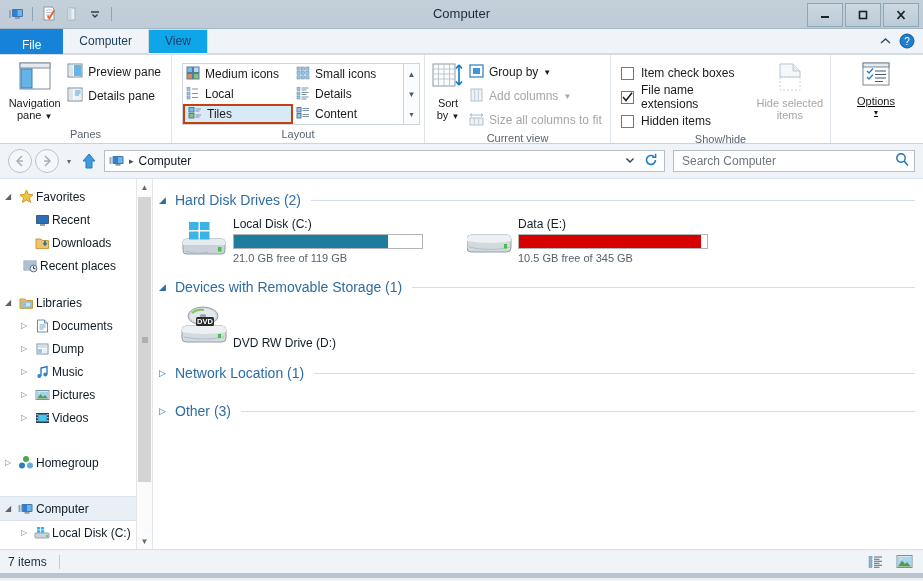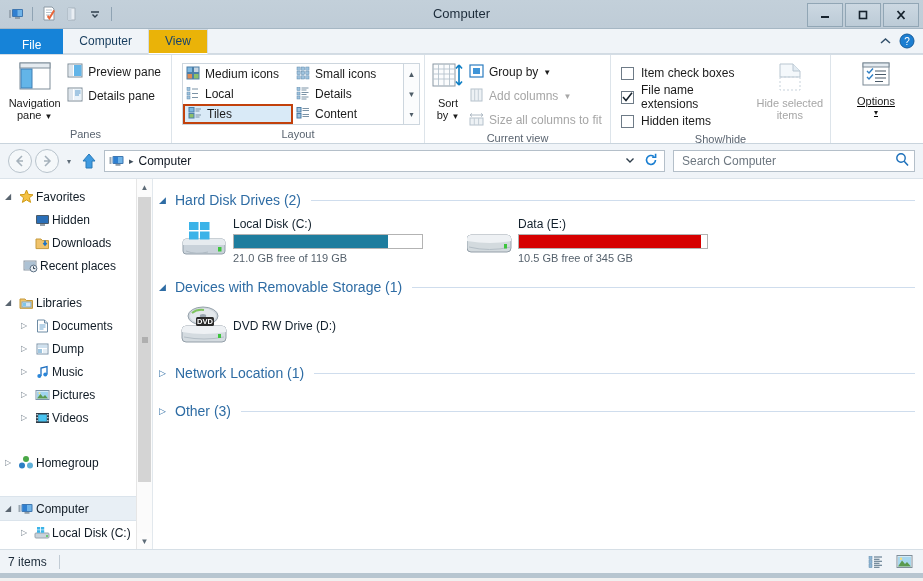--- a/index.html
+++ b/index.html
@@ -75,21 +75,21 @@
     font-size: 12px; color: #15426e;
     position: relative; z-index: 2;
     box-sizing: border-box;
   }
   .tab.file {
     background: #1683d8; color: #ffffff; font-weight: normal;
     padding: 4px 22px;
   }
   .tab.inactive { color: #173d5e; }
   .tab.active {
-    background: #eab308;
+    background: #0ea5e9;
     border: 1px solid #d2dbe3;
     border-bottom: 1px solid #ffffff;
     line-height: 23px;
   }
   .tabright {
     margin-left: auto; display: flex; align-items: center;
     gap: 6px; padding-right: 8px; padding-bottom: 2px;
     z-index: 3;
   }
 
@@ -280,21 +280,21 @@
   .tile-body { padding-top: 2px; }
   .tile-name { font-size: 12px; color: #12202c; margin-bottom: 3px; }
   .bar-outer {
     width: 190px; height: 15px;
     border: 1px solid #b3b3b3; background: #ffffff;
     box-sizing: border-box; padding: 0;
   }
   .bar-fill { height: 100%; }
   .tile-sub { font-size: 11px; color: #56626d; margin-top: 3px; }
 
-  .simple-tile { display:flex; align-items:center; padding: 2px 0 8px 18px; }
+  .simple-tile { display:flex; align-items:flex-end; padding: 2px 0 8px 18px; }
   .simple-tile .tile-name2 { font-size: 12px; color:#12202c; }
 
   
   .status {
     height: 23px;
     background: #f0f4f8;
     border-top: 1px solid #d6dfe6;
     display: flex; align-items: center;
     padding: 0 8px;
     font-size: 12px; color: #1b2a38;
@@ -710,21 +710,21 @@
 
       <div class="navrow" style="padding-left:16px">
         <span class="exp"></span>
         <span class="navico">
           <svg width="15" height="14" viewBox="0 0 15 14">
               <rect x="1" y="2" width="13" height="9" rx="1" fill="#4a5a68"></rect>
               <rect x="2" y="3" width="11" height="7" fill="#2a6fb8"></rect>
               <rect x="5" y="11.2" width="5" height="1.6" fill="#7d8995"></rect>
             </svg>
         </span>
-        <span>Hidden</span>
+        <span>Recent</span>
       </div>
 
       <div class="navrow" style="padding-left:16px">
         <span class="exp"></span>
         <span class="navico">
           <svg width="15" height="14" viewBox="0 0 15 14">
               <path d="M1 3 h5 l1.3 1.6 h6.2 v8 h-12.5 z" fill="#f0c36b" stroke="#c59a3d"></path>
               <path d="M10 4.5 v4 M8.3 7 L10 9 L11.7 7" stroke="#1b72c4" stroke-width="1.6" fill="none"></path>
             </svg>
         </span>

